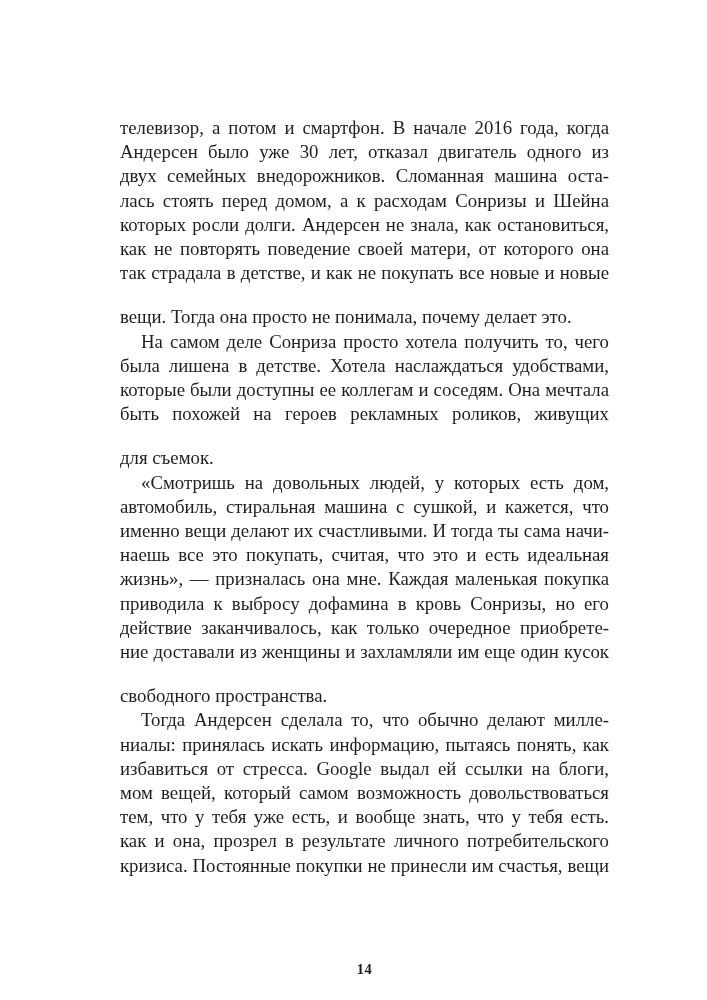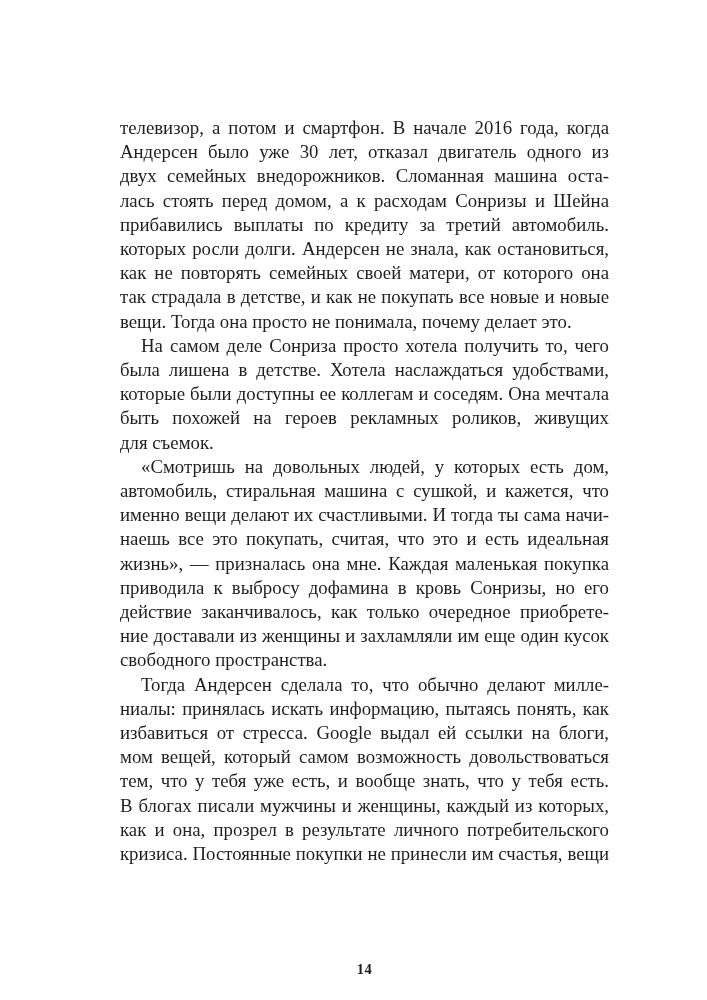--- a/index.html
+++ b/index.html
@@ -36,20 +36,21 @@
   .line {
     text-align: justify;
     text-align-last: justify;
     white-space: normal;
   }
   .line.indent {
     text-indent: 21px;
   }
   .line.end {
     text-align-last: left;
+    margin-top: 20px;
   }
   .page-number {
     position: absolute;
     left: 120px;
     top: 961px;
     width: 489px;
     text-align: center;
     font-family: Liberation Serif, serif;
     font-weight: bold;
     font-size: 14.5px;
@@ -62,23 +63,22 @@
 
 <div class="page">
 
   <div class="text-block">
 
     <div class="paragraph">
       <div class="line">телевизор, а потом и смартфон. В начале 2016 года, когда</div>
       <div class="line">Андерсен было уже 30 лет, отказал двигатель одного из</div>
       <div class="line">двух семейных внедорожников. Сломанная машина оста-</div>
       <div class="line">лась стоять перед домом, а к расходам Сонризы и Шейна</div>
-      <div class="line">прибавились выплаты по кредиту за третий автомобиль.</div>
       <div class="line">которых росли долги. Андерсен не знала, как остановиться,</div>
-      <div class="line">как не повторять семейных своей матери, от которого она</div>
+      <div class="line">как не повторять поведение своей матери, от которого она</div>
       <div class="line">так страдала в детстве, и как не покупать все новые и новые</div>
       <div class="line end">вещи. Тогда она просто не понимала, почему делает это.</div>
     </div>
 
     <div class="paragraph">
       <div class="line indent">На самом деле Сонриза просто хотела получить то, чего</div>
       <div class="line">была лишена в детстве. Хотела наслаждаться удобствами,</div>
       <div class="line">которые были доступны ее коллегам и соседям. Она мечтала</div>
       <div class="line">быть похожей на героев рекламных роликов, живущих</div>
       <div class="line end">для съемок.</div>
@@ -95,21 +95,20 @@
       <div class="line">ние доставали из женщины и захламляли им еще один кусок</div>
       <div class="line end">свободного пространства.</div>
     </div>
 
     <div class="paragraph">
       <div class="line indent">Тогда Андерсен сделала то, что обычно делают милле-</div>
       <div class="line">ниалы: принялась искать информацию, пытаясь понять, как</div>
       <div class="line">избавиться от стресса. Google выдал ей ссылки на блоги,</div>
       <div class="line">мом вещей, который самом возможность довольствоваться</div>
       <div class="line">тем, что у тебя уже есть, и вообще знать, что у тебя есть.</div>
-      <div class="line">В блогах писали мужчины и женщины, каждый из которых,</div>
       <div class="line">как и она, прозрел в результате личного потребительского</div>
       <div class="line">кризиса. Постоянные покупки не принесли им счастья, вещи</div>
     </div>
 
   </div>
 
   <div class="page-number">14</div>
 
 </div>
 

